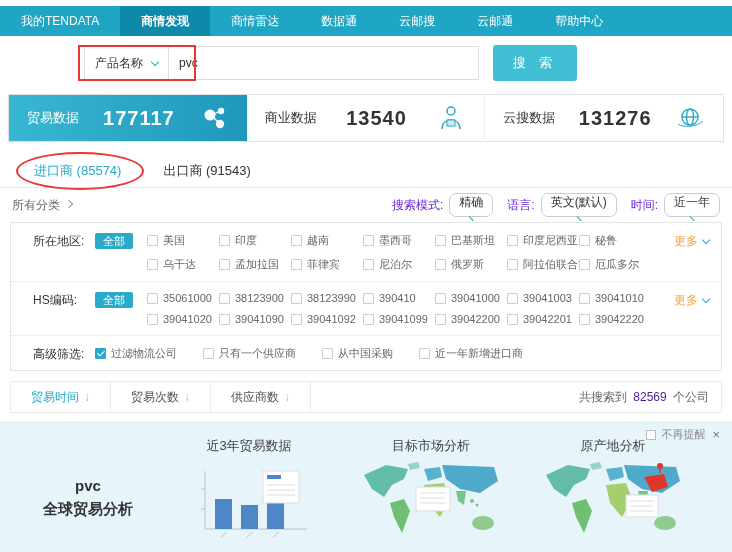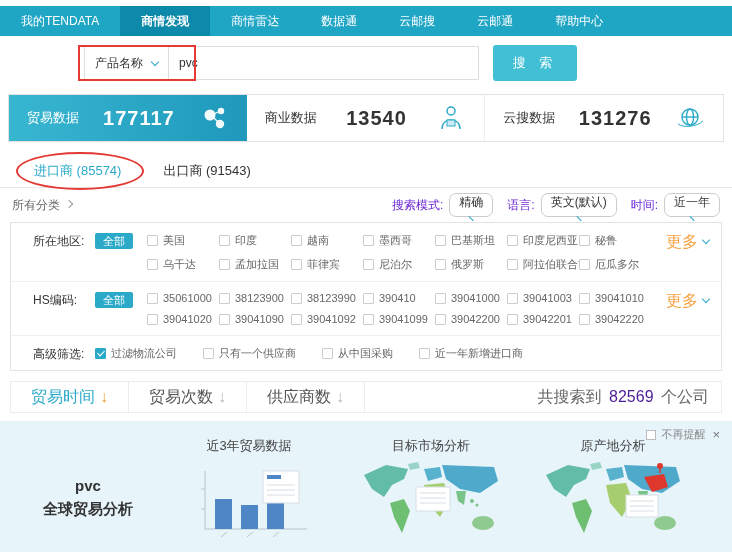--- a/index.html
+++ b/index.html
@@ -45,24 +45,24 @@
   .filter-row { display:flex; align-items:flex-start; padding-top:10px; border-bottom:1px solid #efefef; min-height:54px; }
   .filter-row.last { min-height:32px; border-bottom:none; }
   .f-label { width:84px; padding-left:22px; font-weight:normal; font-size:12px; color:#333; line-height:16px; }
   .f-all { width:38px; height:16px; background:#2AA9C8; color:#fff; font-size:11px; text-align:center; line-height:17px; border-radius:2px; margin-right:14px; cursor:pointer; flex:none; }
   .f-grid { display:flex; flex-wrap:wrap; width:506px; }
   .cb { width:72px; display:flex; align-items:center; gap:5px; margin-bottom:9px; font-size:11px; color:#666; cursor:pointer; overflow:hidden; white-space:nowrap; }
   .cb.auto { width:auto; margin-right:26px; }
   .box { width:11px; height:11px; border:1px solid #ccc; background:#fff; flex:none; border-radius:1px; position:relative; }
   .box.checked { background:#2AA9C8; border-color:#2AA9C8; }
   .box.checked::after { content:""; position:absolute; left:3px; top:0px; width:3px; height:6px; border:solid #fff; border-width:0 1.5px 1.5px 0; transform:rotate(45deg); }
-  .f-more { margin-left:auto; padding-right:12px; color:#F5A243; font-size:16px; display:flex; align-items:center; gap:5px; cursor:pointer; line-height:17px; }
-
-  
-  .sort-bar { margin:10px 10px 0; height:32px; border:1px solid #ececec; display:flex; align-items:stretch; background:#fff; font-size:16px; }
+  .f-more { margin-left:auto; padding-right:12px; color:#F5A243; font-size:12px; display:flex; align-items:center; gap:5px; cursor:pointer; line-height:17px; }
+
+  
+  .sort-bar { margin:10px 10px 0; height:32px; border:1px solid #ececec; display:flex; align-items:stretch; background:#fff; font-size:12px; }
   .sort-item { line-height:30px; padding:0 20px; border-right:1px solid #ececec; color:#555; cursor:pointer; display:flex; gap:5px; }
   .sort-item.active { color:#2AA9C8; }
   .arrow { color:#bbb; }
   .sort-item.active .arrow { color:#F5A243; }
   .result { margin-left:auto; line-height:30px; padding-right:12px; color:#666; }
   .result .count { color:#4c1d95; margin:0 3px; }
 
   
   .banner { margin-top:8px; height:138px; background:#E7F4FA; position:relative; }
   .dismiss { position:absolute; top:6px; right:12px; display:flex; align-items:center; gap:5px; font-size:11px; color:#888; }

